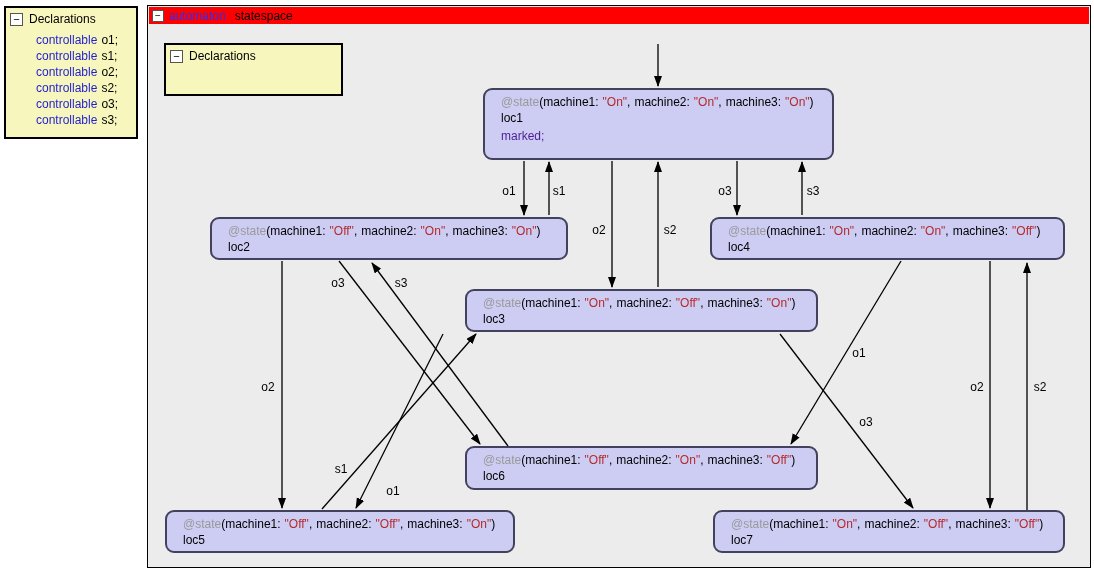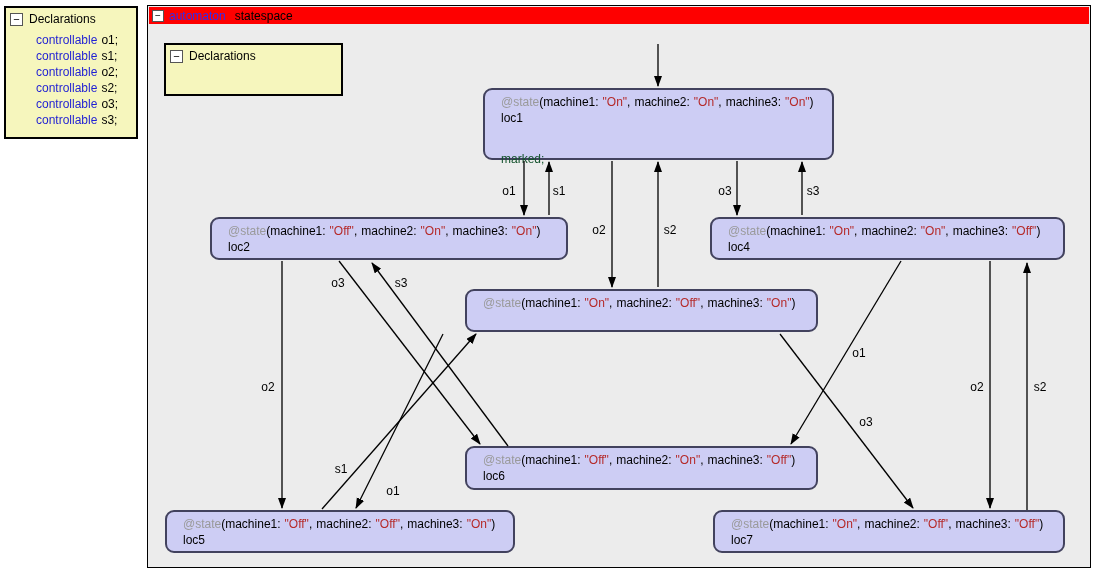--- a/index.html
+++ b/index.html
@@ -38,21 +38,21 @@
 
   
   .state{
     position:absolute;background:#cdcdf4;border:2px solid #42425e;border-radius:9px;
     box-sizing:border-box;padding:4px 4px 0 16px;line-height:16px;white-space:nowrap;
   }
   .gray{color:#9a9a9a;}
   .red{color:#b52a2a;}
   .lbl{margin-right:4px;}
   .cm{margin-right:4px;}
-  .marked{color:#14532d;margin-top:25px;}
+  .marked{color:#4c1d95;margin-top:2px;}
 
   
   #edge-layer{position:absolute;inset:0;pointer-events:none;}
   #edge-layer line{stroke:#000;stroke-width:1.3;}
   #edge-layer text{font-family:"Liberation Sans",sans-serif;font-size:12px;fill:#000;text-anchor:middle;}
 </style>
 </head>
 <body>
 
 <div class="page">
@@ -93,20 +93,21 @@
     <div class="marked">marked;</div>
   </div>
 
   <div class="state" style="left:210px;top:217px;width:358px;height:43px;">
     <div><span class="gray">@state</span><span>(</span><span class="lbl">machine1:</span><span class="red">"Off"</span><span class="cm">,</span><span class="lbl">machine2:</span><span class="red">"On"</span><span class="cm">,</span><span class="lbl">machine3:</span><span class="red">"On"</span><span>)</span></div>
     <div>loc2</div>
   </div>
 
   <div class="state" style="left:465px;top:289px;width:353px;height:43px;">
     <div><span class="gray">@state</span><span>(</span><span class="lbl">machine1:</span><span class="red">"On"</span><span class="cm">,</span><span class="lbl">machine2:</span><span class="red">"Off"</span><span class="cm">,</span><span class="lbl">machine3:</span><span class="red">"On"</span><span>)</span></div>
+    <div>loc3</div>
   </div>
 
   <div class="state" style="left:710px;top:217px;width:355px;height:43px;">
     <div><span class="gray">@state</span><span>(</span><span class="lbl">machine1:</span><span class="red">"On"</span><span class="cm">,</span><span class="lbl">machine2:</span><span class="red">"On"</span><span class="cm">,</span><span class="lbl">machine3:</span><span class="red">"Off"</span><span>)</span></div>
     <div>loc4</div>
   </div>
 
   <div class="state" style="left:165px;top:510px;width:350px;height:43px;">
     <div><span class="gray">@state</span><span>(</span><span class="lbl">machine1:</span><span class="red">"Off"</span><span class="cm">,</span><span class="lbl">machine2:</span><span class="red">"Off"</span><span class="cm">,</span><span class="lbl">machine3:</span><span class="red">"On"</span><span>)</span></div>
     <div>loc5</div>

